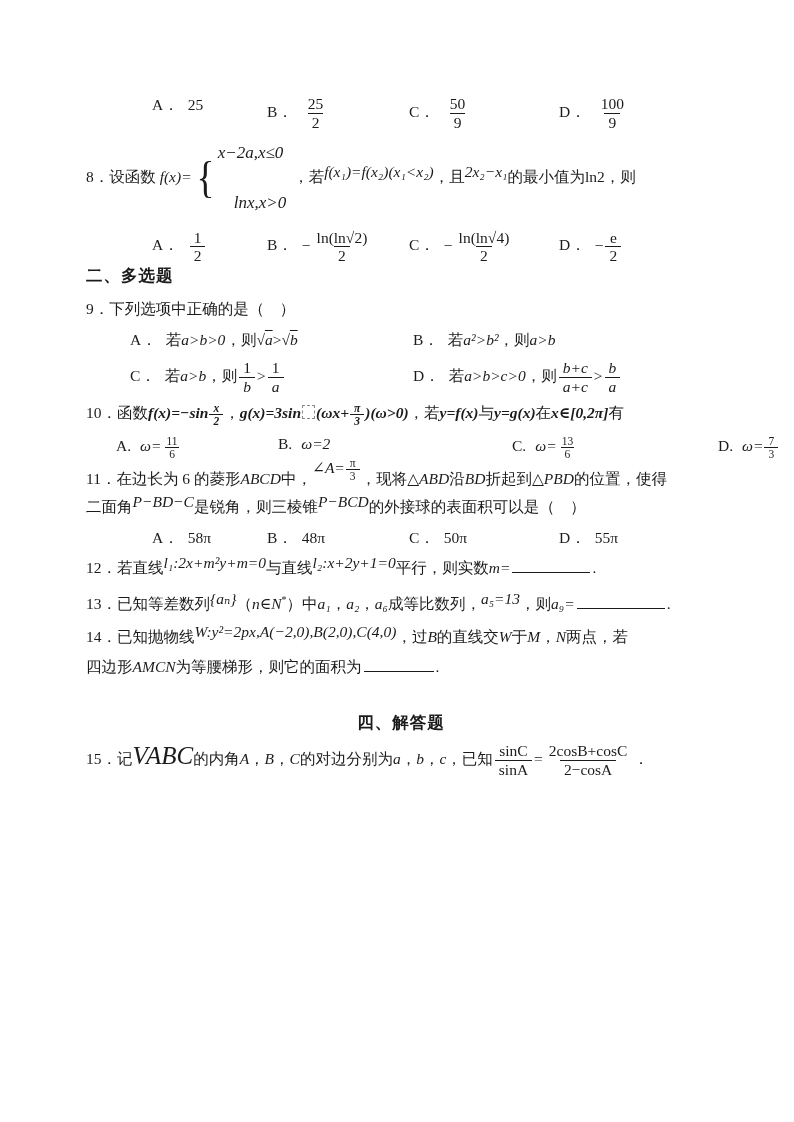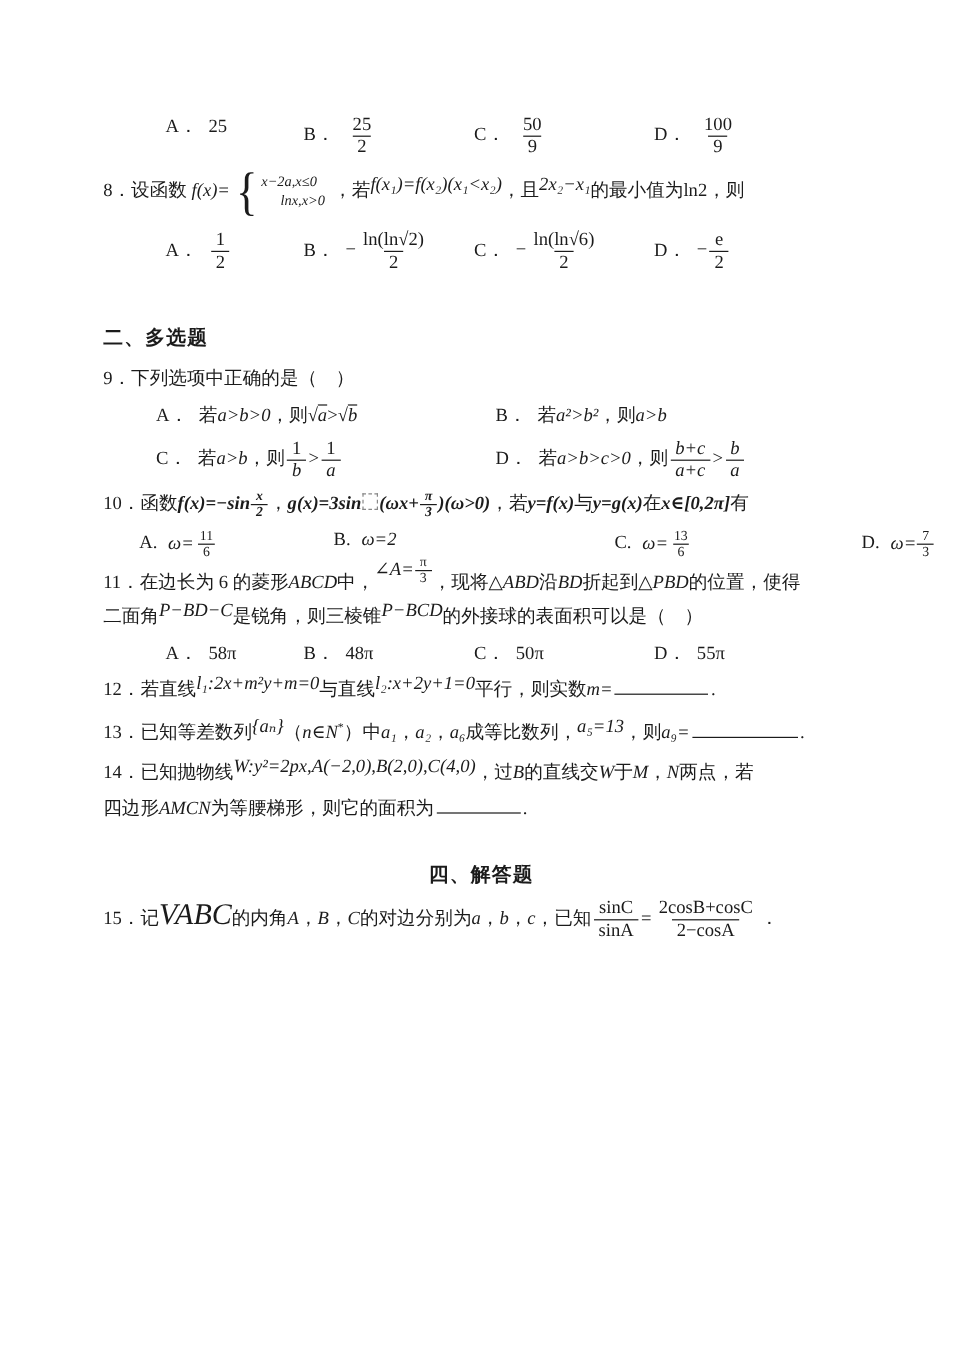--- a/index.html
+++ b/index.html
@@ -15,36 +15,36 @@
   .lbl{margin-right:9px;}
   .sec{font-weight:bold;font-size:16.5px;letter-spacing:1px;}
   .frac{display:inline-flex;flex-direction:column;align-items:center;
         vertical-align:middle;line-height:1.15;text-align:center;margin:0 2px;}
   .frac .num{padding:0 4px;}
   .frac .den{border-top:1px solid #1b1b1b;padding:0 4px;}
   .frac.sm{font-size:11.5px;line-height:1.05;margin:0 1px;}
   .sq .rad{text-decoration:overline;}
   .cases{display:inline-flex;align-items:center;vertical-align:middle;margin:0 3px;}
   .cases .brace{font-size:44px;font-weight:200;line-height:.8;margin-right:2px;transform:scaleX(.85);}
-  .cases .stack{display:flex;flex-direction:column;font-style:italic;line-height:1.35;font-size:12px;}
+  .cases .stack{display:flex;flex-direction:column;font-style:italic;line-height:1.35;font-size:17px;gap:27px;}
   .cases .stack .c2{padding-left:16px;}
-  .g4{display:grid;grid-template-columns:115px 142px 150px auto;margin-left:52px;}
+  .g4{display:grid;grid-template-columns:115px 142px 150px auto;margin-left:66px;}
   .g4b{display:grid;grid-template-columns:118px 190px 162px auto;margin-left:30px;gap:44px;}
   .g2{display:grid;grid-template-columns:252px auto;margin-left:44px;gap:31px;}
   .opt{white-space:nowrap;}
   .blank{display:inline-block;border-bottom:1px solid #1b1b1b;height:15px;vertical-align:baseline;margin:0 2px;}
   .b78{width:78px;}.b88{width:88px;}.b70{width:70px;}
   .raise{position:relative;top:-5px;display:inline-block;}
   .hraise{position:relative;top:-11px;display:inline-block;}
   .tofu{display:inline-block;width:11px;height:12px;border:1px dashed #888;vertical-align:-1px;margin:0 1px;}
   .vbig{font-size:25px;}
   sup{font-size:10px;}
   .mt4{margin-top:4px;}.mt6{margin-top:6px;}.mt8{margin-top:8px;}.mt10{margin-top:10px;}
   .mt12{margin-top:12px;}.mt14{margin-top:14px;}.mt34{margin-top:34px;text-align:center;}
-  .mt44{margin-top:44px;}.mt46{margin-top:46px;}
+  .mt44{}.mt46{margin-top:46px;}
 </style>
 </head>
 <body>
 
 <div class="page">
 
   <div class="row g4">
     <span class="opt"><span class="lbl">A．</span><span>25</span></span>
     <span class="opt"><span class="lbl">B．</span><span class="frac">
           <span class="num">25</span>
@@ -76,21 +76,21 @@
   <div class="row g4 mt14">
     <span class="opt"><span class="lbl">A．</span><span class="frac">
           <span class="num">1</span>
           <span class="den">2</span>
         </span></span>
     <span class="opt"><span class="lbl">B．</span><span>−</span><span class="frac">
           <span class="num">ln(ln√2)</span>
           <span class="den">2</span>
         </span></span>
     <span class="opt"><span class="lbl">C．</span><span>−</span><span class="frac">
-          <span class="num">ln(ln√6)</span>
+          <span class="num">ln(ln√4)</span>
           <span class="den">2</span>
         </span></span>
     <span class="opt"><span class="lbl">D．</span><span>−</span><span class="frac">
           <span class="num">e</span>
           <span class="den">2</span>
         </span></span>
   </div>
 
   <div class="row sec mt44">二、多选题</div>
 

